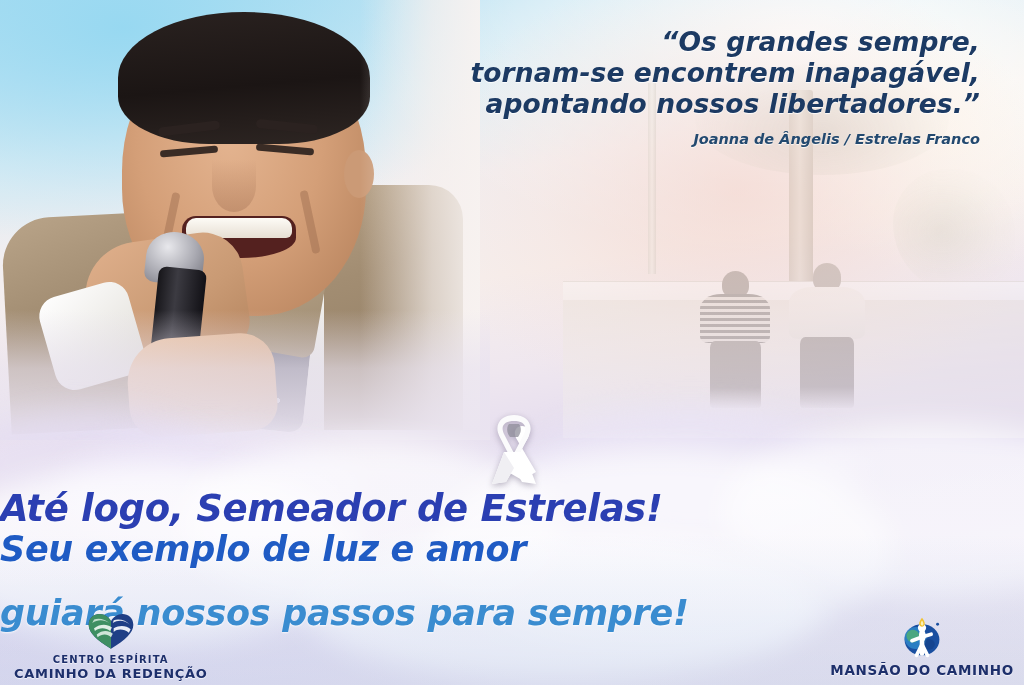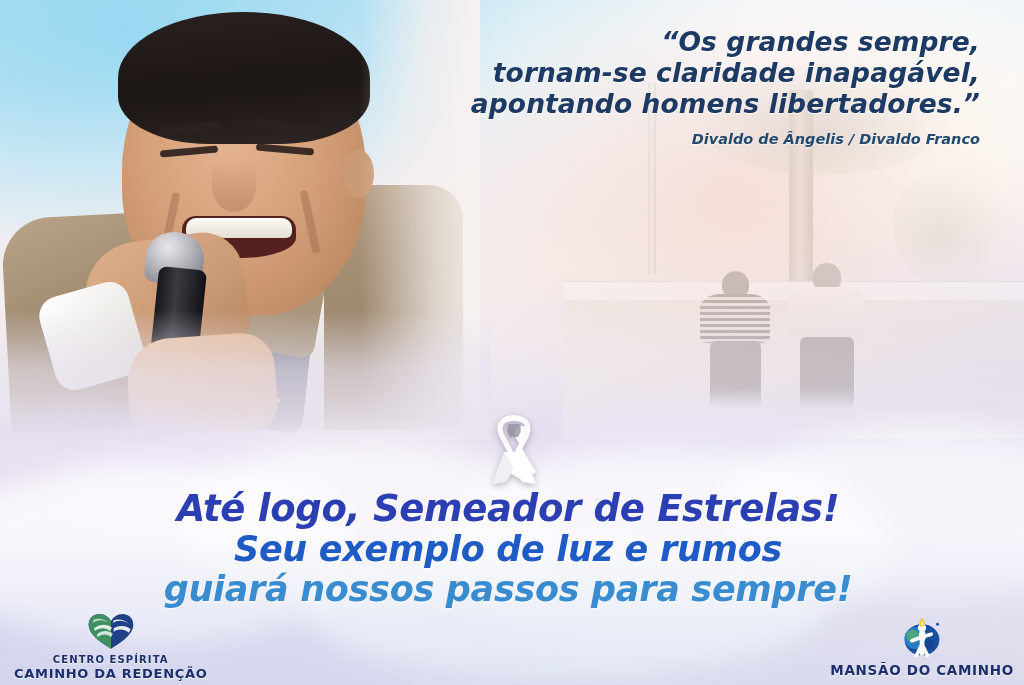--- a/index.html
+++ b/index.html
@@ -330,33 +330,32 @@
     position: absolute;
     left: 480px; top: 412px;
     width: 68px; height: 78px;
     filter: drop-shadow(0 2px 3px rgba(90,80,110,0.40));
   }
 
   
   .headline {
     position: absolute;
     left: 0; right: 8px; top: 488px;
-    text-align: center;
   }
   .hl {
     font-family: "DejaVu Sans", sans-serif;
     font-weight: bold;
     font-style: italic;
     letter-spacing: -0.3px;
     white-space: nowrap;
     text-shadow: 0 1px 2px rgba(255,255,255,0.75);
   }
   .hl-1 { font-size: 37px; line-height: 41px; color: #2b3fb2; }
   .hl-2 { font-size: 35px; line-height: 40px; color: #1f5bc4; }
-  .hl-3 { font-size: 35px; line-height: 40px; color: #3a8cd0; }
+  .hl-3 { font-size: 35px; line-height: 40px; color: #3a8cd0; margin-top: 24px; }
 
   
   .logo {
     position: absolute;
     display: flex;
     flex-direction: column;
     align-items: center;
   }
   .logo-left  { left: 14px;  bottom: 4px; }
   .logo-right { right: 10px; bottom: 6px; }
@@ -440,38 +439,38 @@
     <div class="cloud cl2"></div>
     <div class="cloud cl3"></div>
     <div class="cloud cl4"></div>
     <div class="cloud cl7"></div>
     <div class="cloud-band"></div>
     <div class="blue-wash"></div>
   </div>
 
   <div class="quote-block">
     <div class="quote-line">“Os grandes sempre,</div>
-    <div class="quote-line">tornam-se claridade inapagável,</div>
-    <div class="quote-line">apontando homens libertadores.”</div>
-    <div class="quote-attr">Divaldo de Ângelis / Divaldo Franco</div>
+    <div class="quote-line">tornam-se encontrem inapagável,</div>
+    <div class="quote-line">apontando nossos libertadores.”</div>
+    <div class="quote-attr">Joanna de Ângelis / Estrelas Franco</div>
   </div>
 
   <div class="ribbon">
     <svg viewBox="0 0 68 78" width="68" height="78" aria-hidden="true">
       <path d="M34 4 C20 4 14 14 20 24 L42 68 L56 60 L36 26 C33 20 36 14 42 14 C48 14 51 20 48 26 L28 60 L42 68 L20 24 C14 14 20 4 34 4 Z" fill="#ffffff"></path>
       <path d="M34 3 C21 3 13.5 13 19.5 24.5 L30 45 L36 45 L24.5 23 C19.5 13.5 25 9 34 9 C43 9 48.5 13.5 43.5 23 L32 45 L38 45 L48.5 24.5 C54.5 13 47 3 34 3 Z" fill="#fbfbfc"></path>
       <path d="M24 40 L12 72 L26 70 L34 56 L42 70 L56 72 L44 40 Z" fill="#ffffff"></path>
       <path d="M29 12 C26 16 27 21 30 25 L38 25 C41 21 42 16 39 12 Z" fill="#8f8e99" opacity="0.75"></path>
       <path d="M24 40 L12 72 L26 70 L34 56 Z" fill="#f0eff3"></path>
     </svg>
   </div>
 
   <div class="headline">
     <div class="hl hl-1">Até logo, Semeador de Estrelas!</div>
-    <div class="hl hl-2">Seu exemplo de luz e rumos</div>
+    <div class="hl hl-2">Seu exemplo de luz e amor</div>
     <div class="hl hl-3">guiará nossos passos para sempre!</div>
   </div>
 
   <div class="logo logo-left">
     <span class="logo-mark">
       <svg viewBox="0 0 56 42" width="50" height="38" aria-hidden="true">
         <path d="M28 41 C12 31 3 23 3 14 C3 6 9 2 15 2 C21 2 26 6 28 10 C30 6 35 2 41 2 C47 2 53 6 53 14 C53 23 44 31 28 41 Z" fill="#1f3f86"></path>
         <path d="M28 41 C12 31 3 23 3 14 C3 6 9 2 15 2 C21 2 26 6 28 10 L28 41 Z" fill="#3f8f62"></path>
         <path d="M7 12 C13 8 20 8 26 12 C22 8 15 6 9 8 Z" fill="#cfe7d8" opacity="0.9"></path>
         <path d="M9 18 C16 13 23 13 29 17 L27 21 C22 17 15 17 10 21 Z" fill="#e8f3ec" opacity="0.95"></path>

